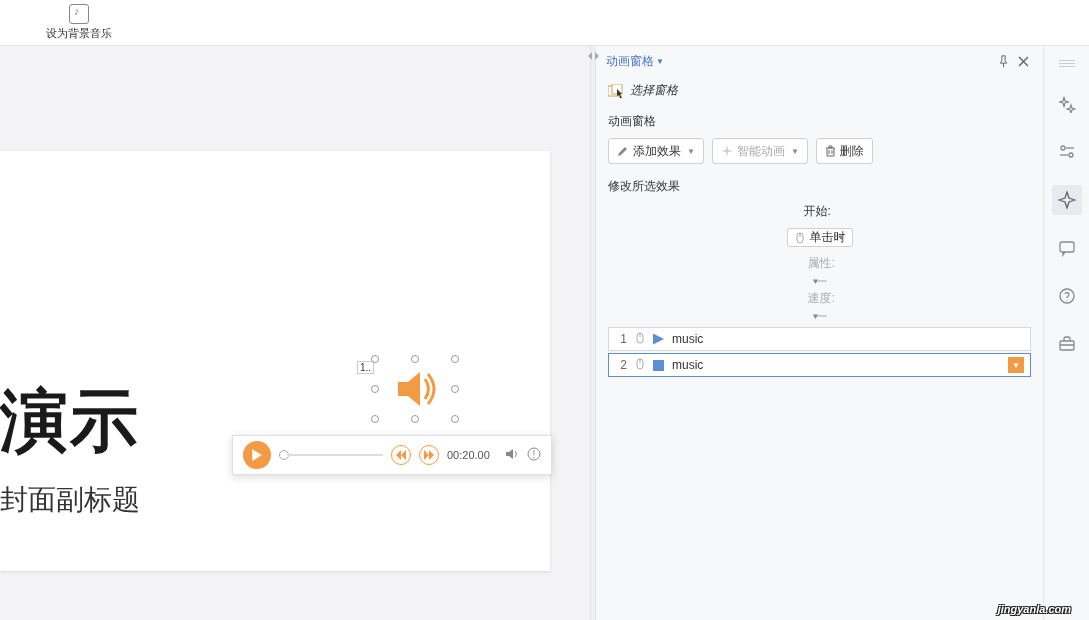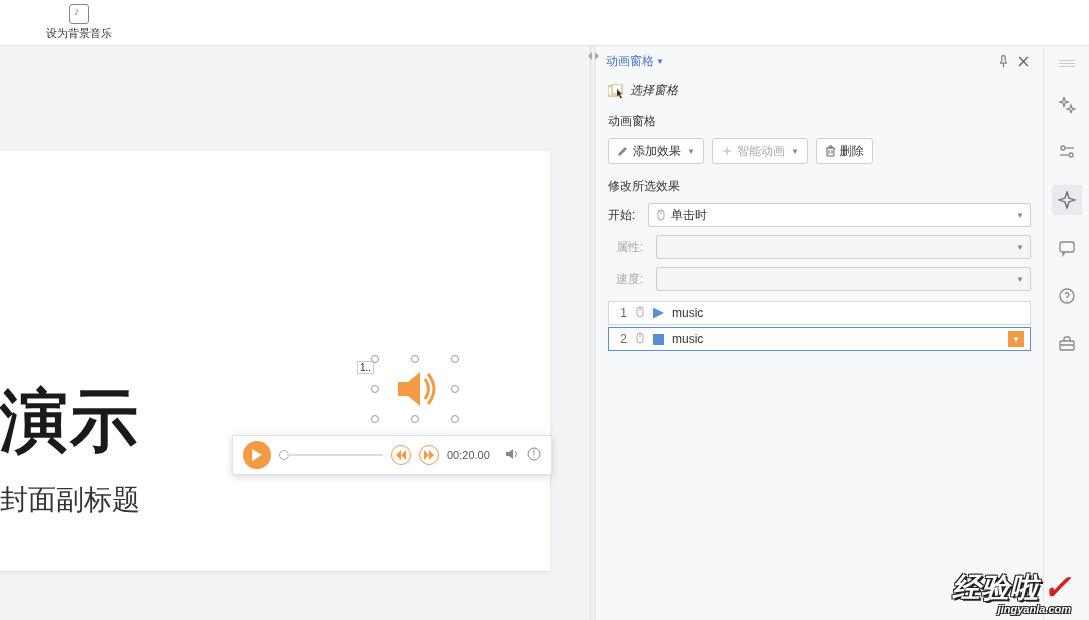--- a/index.html
+++ b/index.html
@@ -51,21 +51,21 @@
 .panel-body { padding: 6px 12px; }
 .sel-pane { display: flex; align-items: center; gap: 6px; margin-bottom: 14px; cursor: pointer; font-style: italic; }
 .sel-pane .ico2 { width: 16px; height: 14px; position: relative; }
 
 .section-title { font-size: 12px; color: #333; margin: 8px 0; }
 .btn-row { display: flex; gap: 8px; margin-bottom: 14px; }
 .btn { height: 26px; padding: 0 8px; background: #fff; border: 1px solid #d0d0d0; border-radius: 3px; display: flex; align-items: center; gap: 4px; font-size: 12px; cursor: pointer; }
 .btn.disabled { color: #aaa; }
 .btn .dd { font-size: 8px; color: #888; margin-left: 2px; }
 
-.form-row { display: flex; align-items: center; gap: 8px; margin-bottom: 8px; }
+.form-row { display: flex; align-items: center; gap: 8px; margin-bottom: 8px; flex-direction: column; }
 .form-row .lbl { width: 32px; color: #333; font-size: 12px; }
 .form-row.disabled .lbl { color: #aaa; margin-left: 8px; }
 .form-row .sel { flex: 1; height: 24px; background: #fff; border: 1px solid #d0d0d0; border-radius: 2px; display: flex; align-items: center; padding: 0 6px; font-size: 12px; position: relative; }
 .form-row .sel .dd2 { position: absolute; right: 6px; font-size: 8px; color: #888; }
 .form-row.disabled .sel { background: #f5f5f5; color: #aaa; }
 
 .effect-list { margin-top: 10px; }
 .effect-row { height: 24px; background: #fff; border: 1px solid #d8d8d8; display: flex; align-items: center; padding: 0 6px; gap: 8px; margin-bottom: 2px; font-size: 12px; }
 .effect-row.active { border: 1px solid #5b8ed6; }
 .effect-row .num { color: #666; width: 12px; text-align: right; }
@@ -308,15 +308,14 @@
         <svg width="18" height="18" viewBox="0 0 18 18" fill="none" stroke="#888" stroke-width="1.3">
           <rect x="2" y="6" width="14" height="9" rx="1"></rect>
           <path d="M6 6 L6 4 Q6 2 8 2 L10 2 Q12 2 12 4 L12 6 M2 10 L16 10"></path>
         </svg>
       </div>
   </div>
 
 </div>
 
 <div class="watermark">
-  <div><span class="w1">经验啦</span> <span class="chk">✓</span></div>
   <div class="w2">jingyanla.com</div>
 </div>
 
 </body></html>

